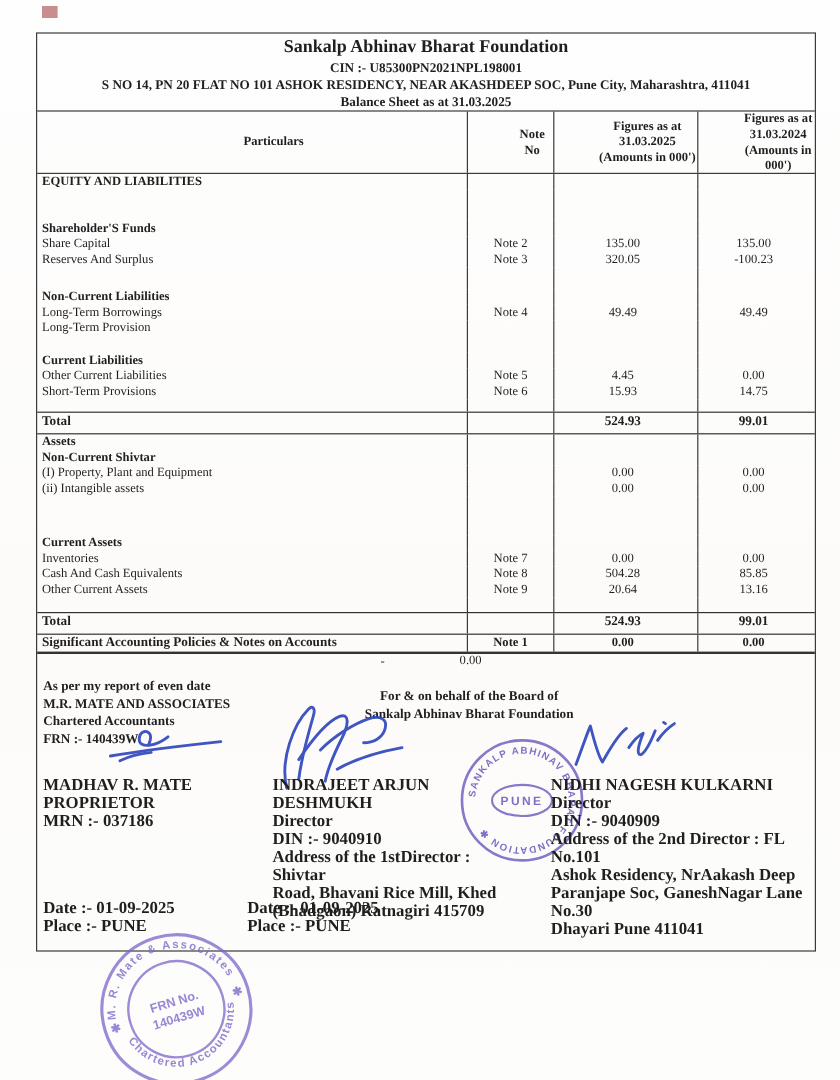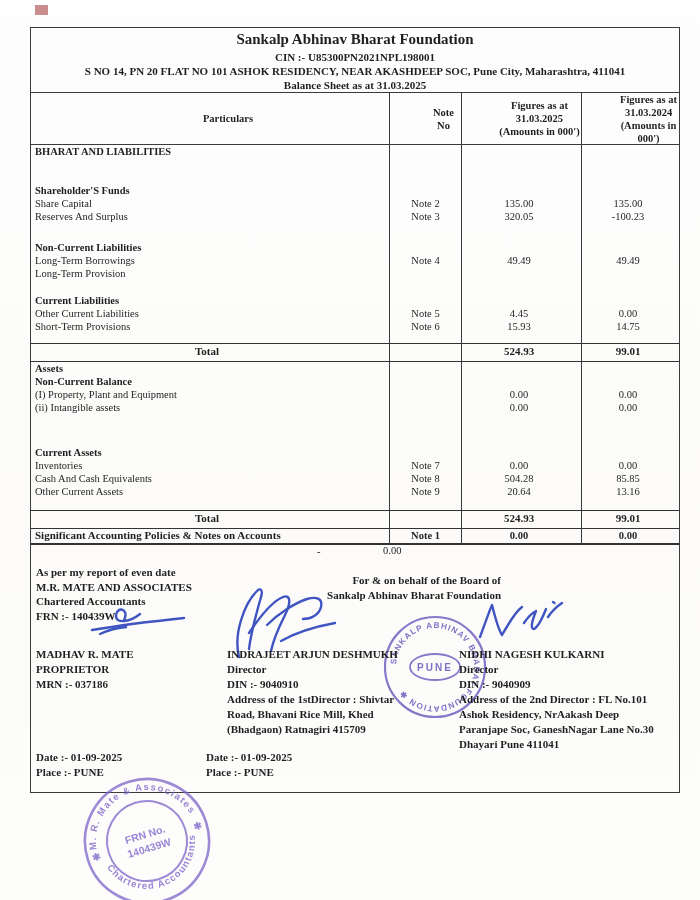--- a/index.html
+++ b/index.html
@@ -25,31 +25,31 @@
   .c{box-sizing:border-box;overflow:hidden;}
   .thead .c:nth-child(n+2),.row .c:nth-child(n+2){border-left:1.3px solid #3b3b3b;}
   .row{height:13px;}
   .row .c{font-size:10.5px;line-height:13px;}
   .row .c-part{padding-left:4px;}
   .row .c-note{text-align:center;}
   .row .c-num{text-align:center;padding-right:5px;}
   .row.section .c-part{font-weight:bold;}
   .row.total{height:17px;border-top:1.9px solid #333;border-bottom:1.9px solid #333;}
   .row.total .c{font-weight:bold;font-size:11px;line-height:15px;}
-  .row.total .c-part{text-align:center;padding-right:10px;font-family:Liberation Serif, serif;}
+  .row.total .c-part{text-align:left;padding-right:10px;font-family:Liberation Serif, serif;}
   .row.total .c-note{text-decoration:none;}
   .row.policy{height:14px;border-bottom:2px solid #333;}
   .row.policy .c{font-weight:bold;line-height:13px;}
   .row.policy .c-part{font-size:11px;}
   
   .sig-area{position:relative;height:258px;font-weight:bold;}
   .stray{position:absolute;font-size:10.5px;font-weight:normal;}
   .blk{position:absolute;font-size:11px;line-height:14.5px;white-space:pre-line;}
-  .board{width:220px;text-align:right;}
-  .sig-col{position:absolute;font-size:11px;line-height:15px;font-family:Liberation Serif, serif;}
+  .board{width:220px;text-align:center;}
+  .sig-col{position:absolute;font-size:14px;line-height:15px;font-family:Liberation Serif, serif;}
   .sig-col .addr{white-space:pre-line;}
   .sig-svg{position:absolute;}
   .sig-svg path{fill:none;stroke-width:2.4;stroke-linecap:round;stroke-linejoin:round;}
   .stamp{position:absolute;}
   .stamp-sans{font-family:"Liberation Sans", sans-serif;font-weight:bold;}
   .acct-stamp{transform:rotate(-17deg);}
 </style>
 </head>
 <body>
 
@@ -70,21 +70,21 @@
       <div class="c">Note No</div>
       <div class="c">Figures as at
 31.03.2025
 (Amounts in 000')</div>
       <div class="c">Figures as at
 31.03.2024
 (Amounts in 000')</div>
     </div>
     <div id="tbody">
         <div class="row section">
-    <div class="c c-part">BHARAT AND LIABILITIES</div>
+    <div class="c c-part">EQUITY AND LIABILITIES</div>
     <div class="c c-note"></div>
     <div class="c c-num"></div>
     <div class="c c-num"></div>
   </div>
         <div class="row blank" style="height: 26px;">
     <div class="c c-part"></div>
     <div class="c c-note"></div>
     <div class="c c-num"></div>
     <div class="c c-num"></div>
   </div>
@@ -166,21 +166,21 @@
     <div class="c c-num">524.93</div>
     <div class="c c-num">99.01</div>
   </div>
         <div class="row section">
     <div class="c c-part">Assets</div>
     <div class="c c-note"></div>
     <div class="c c-num"></div>
     <div class="c c-num"></div>
   </div>
         <div class="row section">
-    <div class="c c-part">Non-Current Balance</div>
+    <div class="c c-part">Non-Current Shivtar</div>
     <div class="c c-note"></div>
     <div class="c c-num"></div>
     <div class="c c-num"></div>
   </div>
         <div class="row item">
     <div class="c c-part">(I) Property, Plant and Equipment</div>
     <div class="c c-note"></div>
     <div class="c c-num">0.00</div>
     <div class="c c-num">0.00</div>
   </div>

